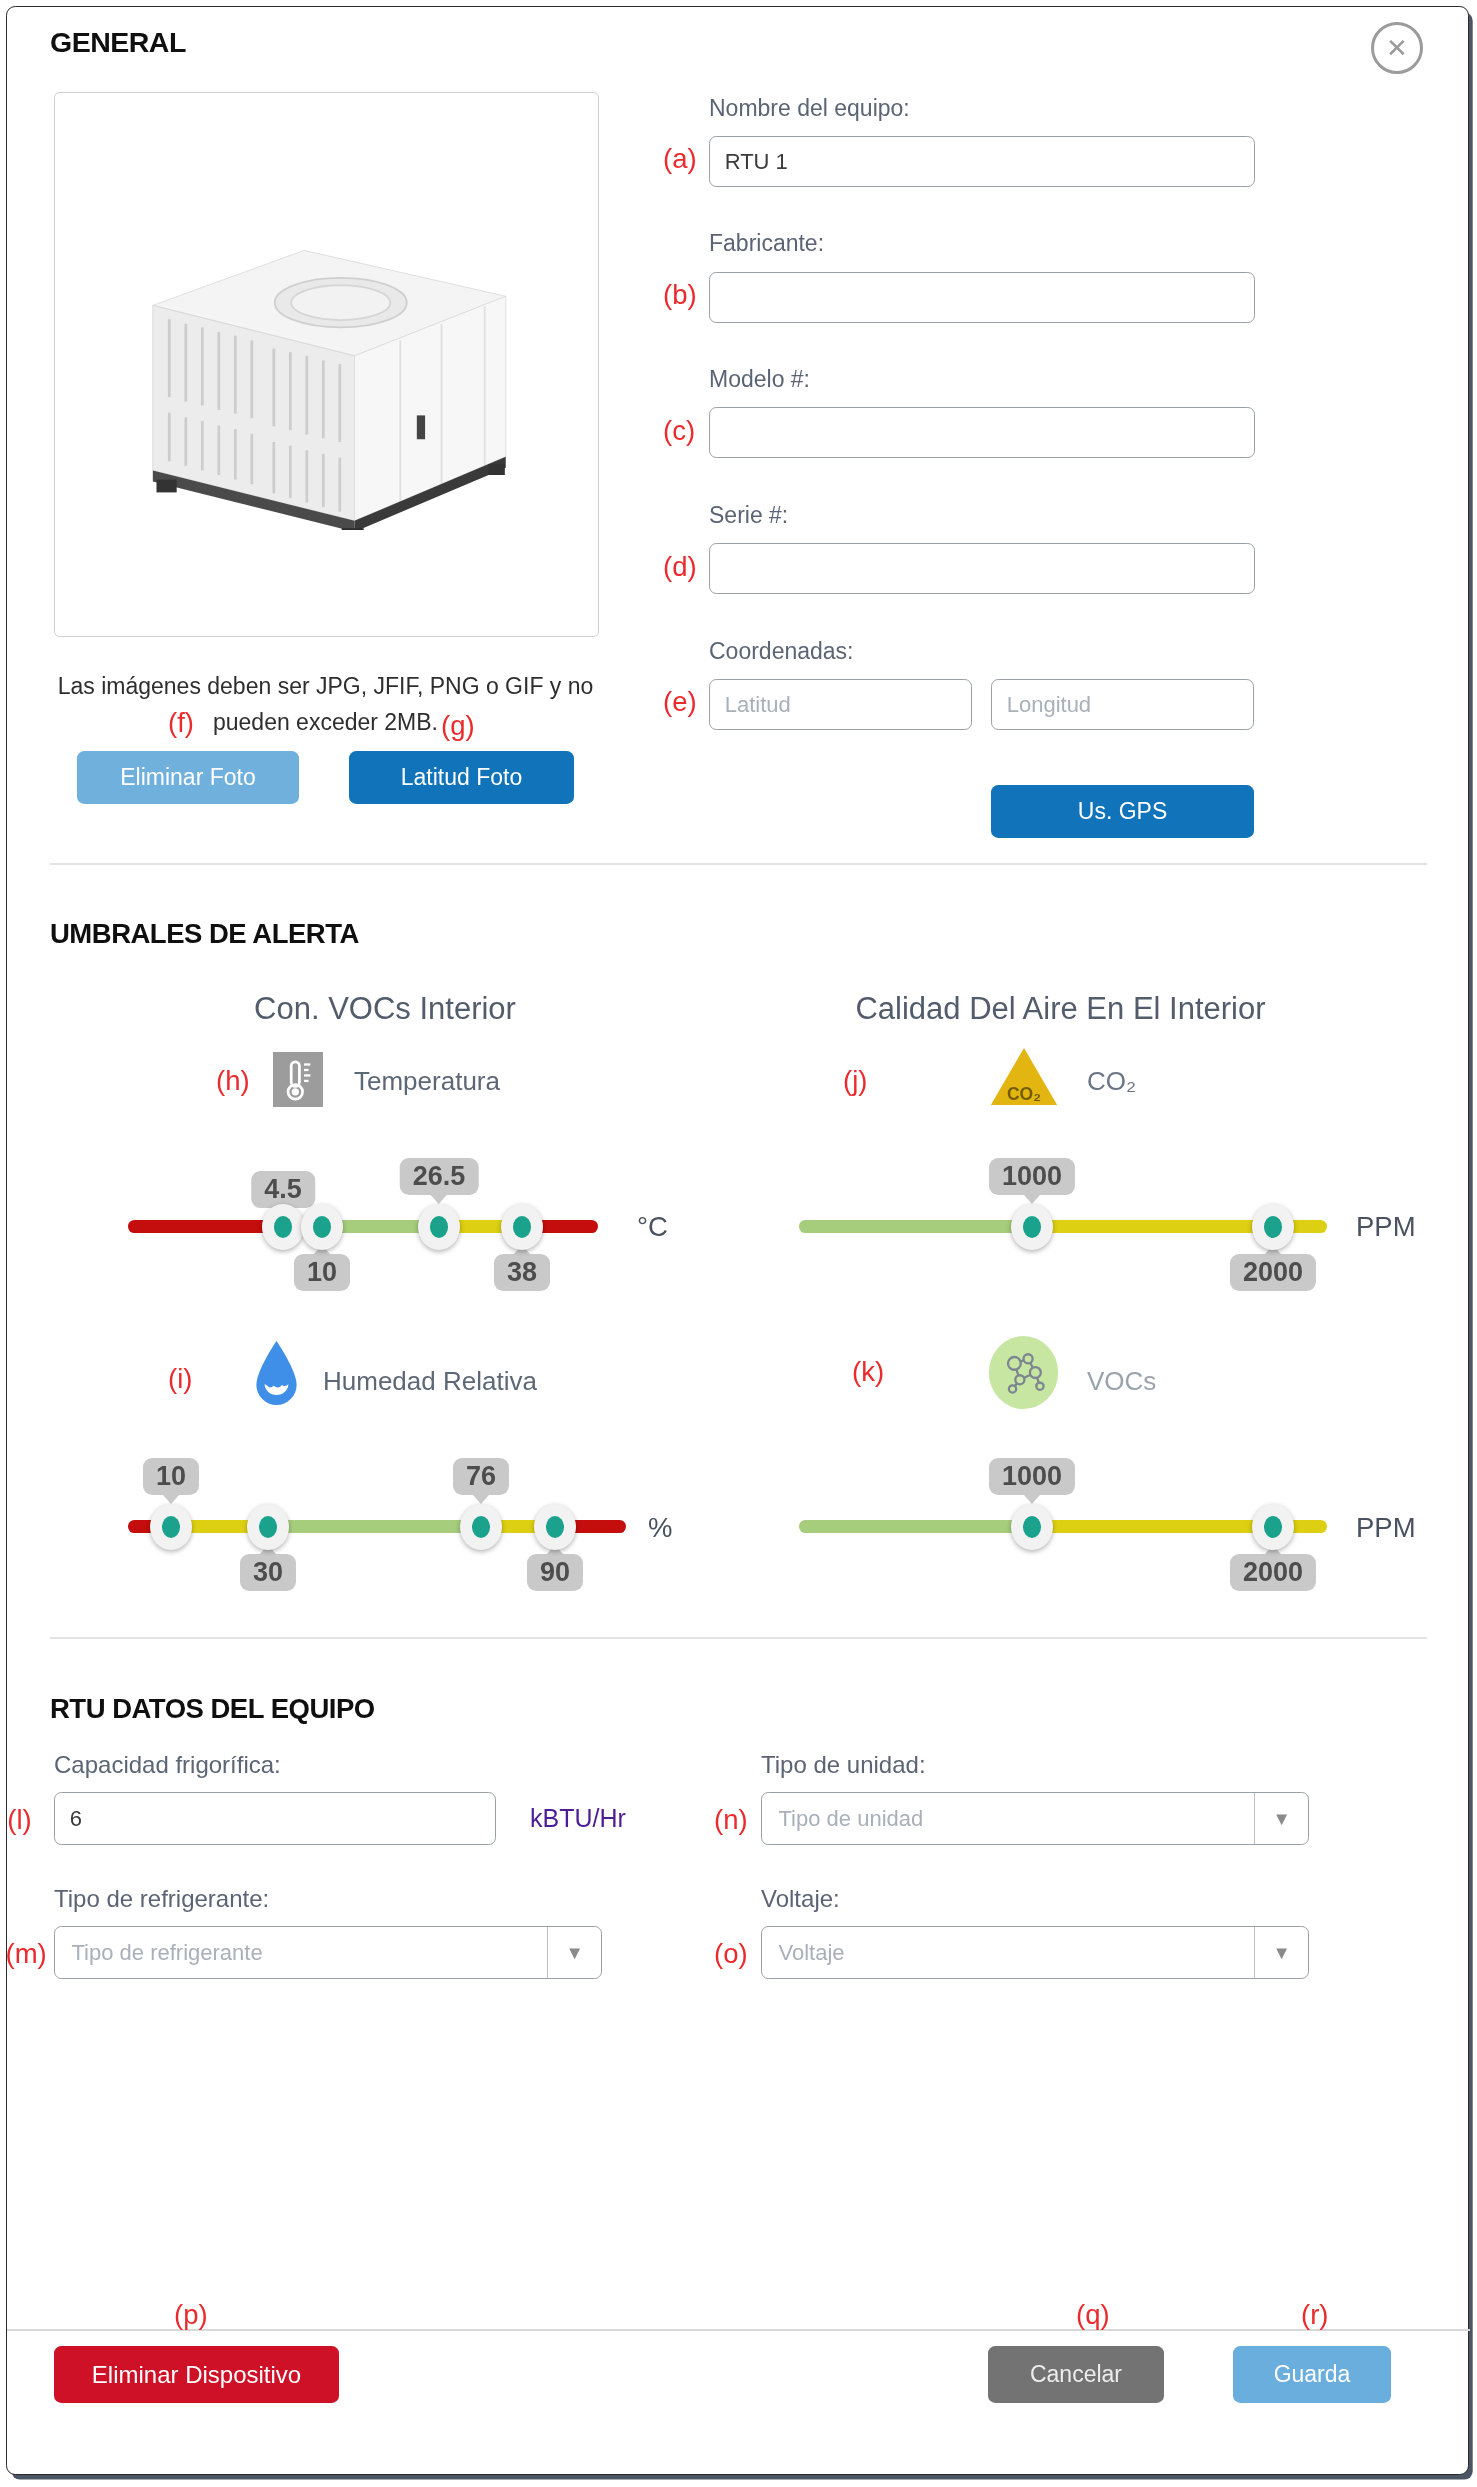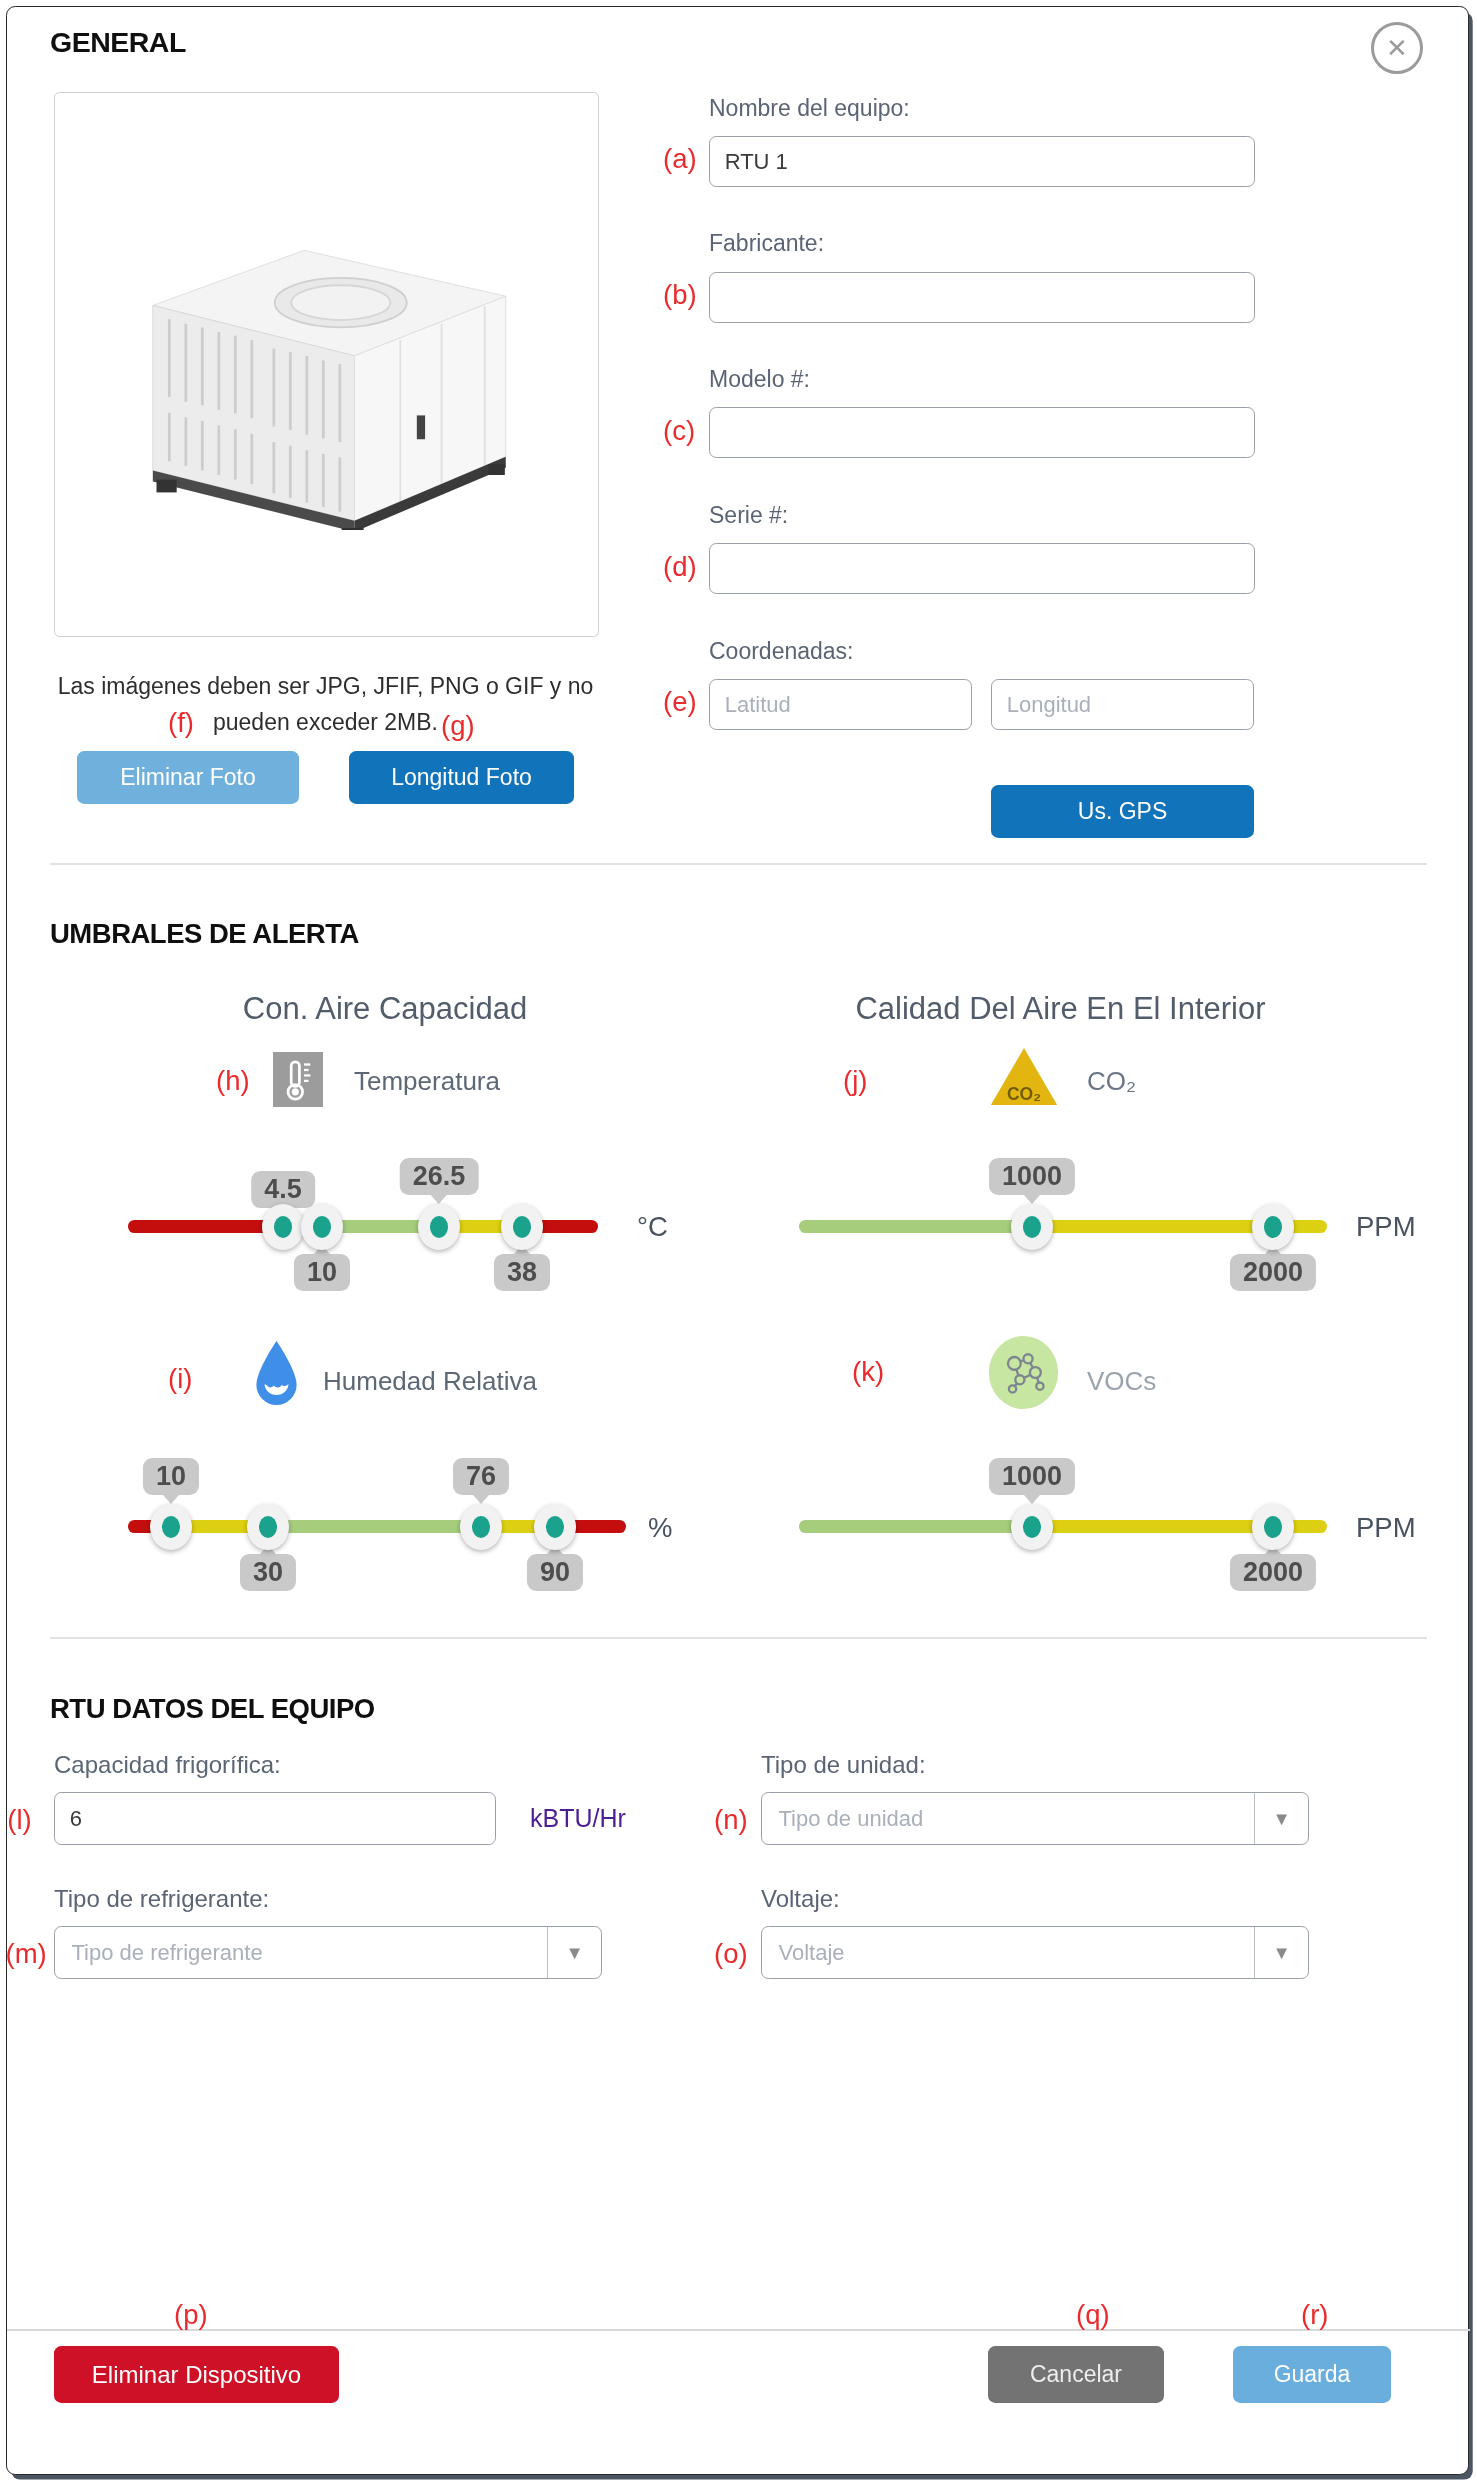--- a/index.html
+++ b/index.html
@@ -100,21 +100,21 @@
      <rect x="396" y="288" width="18" height="12" fill="#333"></rect>
    </svg>
  </div>
  <div class="abs caption" style="left:54px;top:668px;width:543px;">
    <div>Las imágenes deben ser JPG, JFIF, PNG o GIF y no</div>
    <div>pueden exceder 2MB.</div>
  </div>
  <div class="abs annot" style="left:168px;top:707px;">(f)</div>
  <div class="abs annot" style="left:441px;top:710px;">(g)</div>
  <div class="abs btn" style="left:77px;top:751px;width:222px;height:53px;background:#70b0dc;">Eliminar Foto</div>
- <div class="abs btn" style="left:349px;top:751px;width:225px;height:53px;background:#1173b9;">Longitud Foto</div>
+ <div class="abs btn" style="left:349px;top:751px;width:225px;height:53px;background:#1173b9;">Latitud Foto</div>
 
  <div class="abs label" style="left:709px;top:95px;">Nombre del equipo:</div>
  <div class="abs annot" style="left:663px;top:143px;">(a)</div>
  <input class="abs tinput" style="left: 709px; top: 136px; width: 546px; height: 51px;" value="RTU 1">
 
  <div class="abs label" style="left:709px;top:230px;">Fabricante:</div>
  <div class="abs annot" style="left:663px;top:279px;">(b)</div>
  <input class="abs tinput" style="left: 709px; top: 272px; width: 546px; height: 51px;" value="">
 
  <div class="abs label" style="left:709px;top:366px;">Modelo #:</div>
@@ -127,21 +127,21 @@
 
  <div class="abs label" style="left:709px;top:638px;">Coordenadas:</div>
  <div class="abs annot" style="left:663px;top:686px;">(e)</div>
  <input class="abs tinput" style="left: 709px; top: 679px; width: 263px; height: 51px;" placeholder="Latitud">
  <input class="abs tinput" style="left: 991px; top: 679px; width: 263px; height: 51px;" placeholder="Longitud">
  <div class="abs btn" style="left:991px;top:785px;width:263px;height:53px;background:#1173b9;">Us. GPS</div>
 
  <div class="abs divider" style="left:50px;top:863px;width:1377px;"></div>
 
  <div class="abs sec-title" style="left:50px;top:918px;">UMBRALES DE ALERTA</div>
- <div class="abs grp-title" style="left:119px;top:991px;width:532px;">Con. Aire Capacidad</div>
+ <div class="abs grp-title" style="left:119px;top:991px;width:532px;">Con. VOCs Interior</div>
  <div class="abs grp-title" style="left:785px;top:991px;width:551px;">Calidad Del Aire En El Interior</div>
 
  <div class="abs annot" style="left:216px;top:1065px;">(h)</div>
  <div class="abs icon-box" style="left:273px;top:1052px;width:50px;height:55px;background:#9c9c9c;">
    <svg width="31" height="42" viewBox="0 0 34 46">
      <rect x="9" y="3" width="9" height="27" rx="4.5" fill="none" stroke="#fff" stroke-width="3"></rect>
      <circle cx="13.5" cy="36" r="8" fill="none" stroke="#fff" stroke-width="3"></circle>
      <circle cx="13.5" cy="36" r="4" fill="#fff"></circle>
      <line x1="23" y1="6" x2="30" y2="6" stroke="#fff" stroke-width="2.5"></line>
      <line x1="23" y1="12" x2="28" y2="12" stroke="#fff" stroke-width="2.5"></line>

